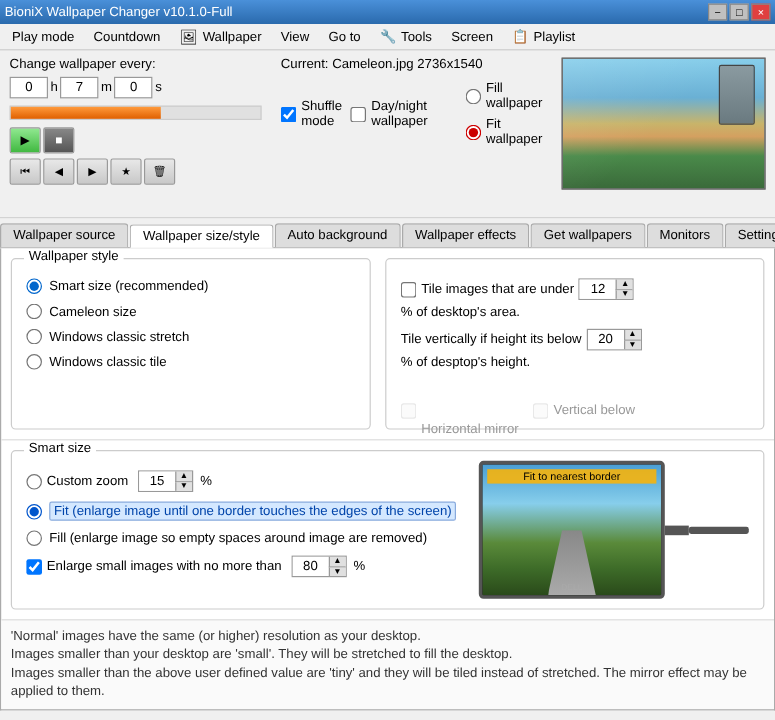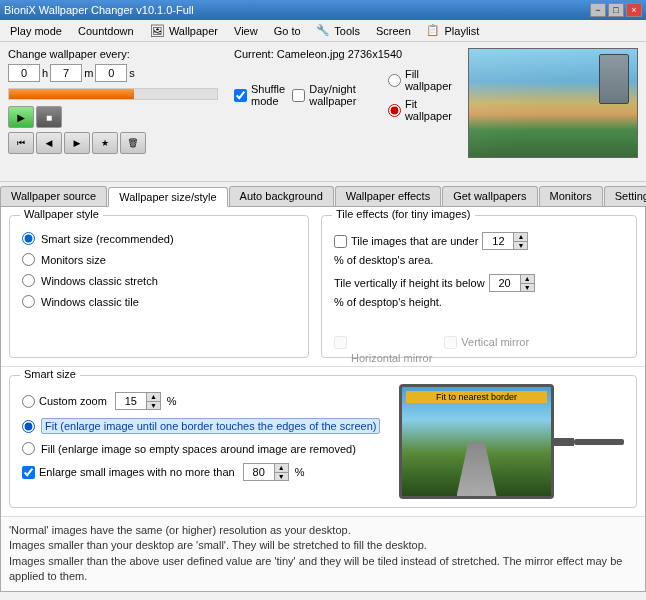--- a/index.html
+++ b/index.html
@@ -446,35 +446,34 @@
 
     <div class="style-section">
       <span class="section-title">Wallpaper style</span>
       <div class="style-options">
         <div class="style-radio">
           <input type="radio" name="wallstyle" id="smart" checked="" style="accent-color: rgb(0, 102, 204);">
           <label for="smart">Smart size (recommended)</label>
         </div>
         <div class="style-radio">
           <input type="radio" name="wallstyle" id="orig" style="">
-          <label for="orig">Monitors size</label>
+          <label for="orig">Cameleon size</label>
         </div>
         <div class="style-radio">
           <input type="radio" name="wallstyle" id="stretch" style="">
           <label for="stretch">Windows classic stretch</label>
         </div>
         <div class="style-radio">
           <input type="radio" name="wallstyle" id="tile" style="">
           <label for="tile">Windows classic tile</label>
         </div>
       </div>
     </div>
 
     <div class="tile-section">
-      <span class="section-title">Tile effects (for tiny images)</span>
       <div class="tile-row">
         <input type="checkbox" id="tilecheck" style="">
         <label for="tilecheck">Tile images that are under</label>
         <div class="spinbox">
           <input type="text" value="12" style="">
           <div class="spinbox-btns">
             <div class="spinbox-btn">▲</div>
             <div class="spinbox-btn">▼</div>
           </div>
         </div>
@@ -491,21 +490,21 @@
         </div>
         <span>% of desptop's height.</span>
       </div>
       <div class="mirror-row">
         <div class="mirror-item">
           <input type="checkbox" id="hmirror" disabled="" style="opacity: 0.5;">
           <label for="hmirror" style="color:#999;margin-top:32px;">Horizontal mirror</label>
         </div>
         <div class="mirror-item">
           <input type="checkbox" id="vmirror" disabled="" style="opacity: 0.5;">
-          <label for="vmirror" style="color:#999;">Vertical mirror</label>
+          <label for="vmirror" style="color:#999;">Vertical below</label>
         </div>
       </div>
     </div>
   </div>
 
   <div style="padding:8px;">
     <div class="smart-section">
       <span class="section-title">Smart size</span>
 
       <div class="smart-options">

